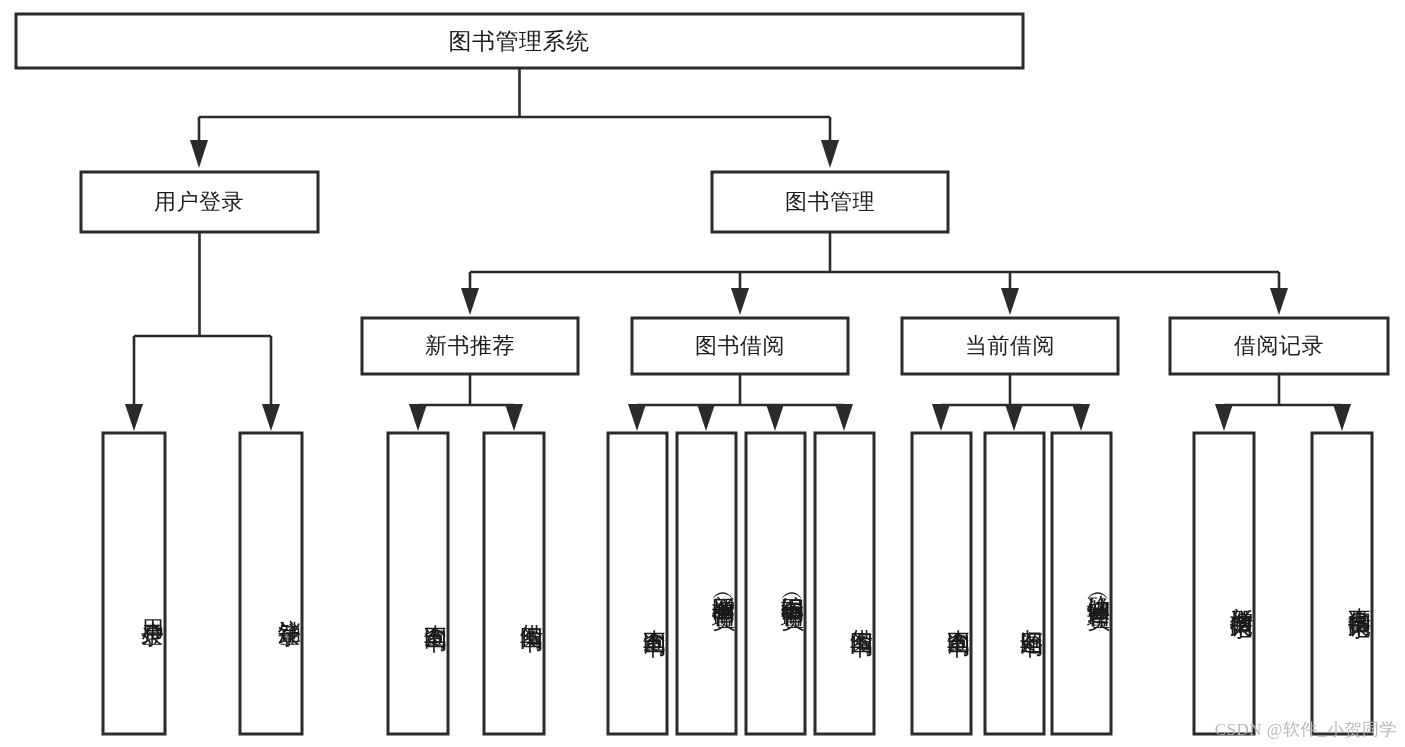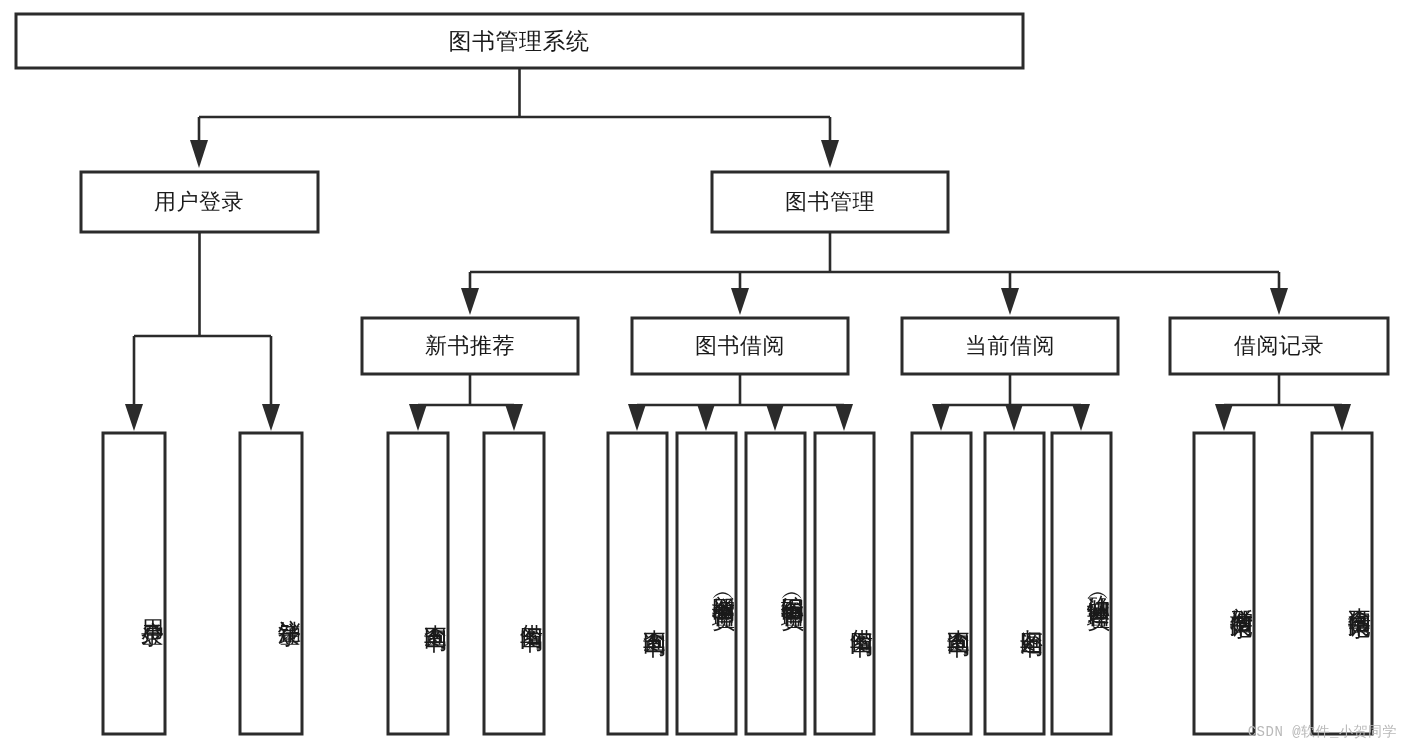--- a/index.html
+++ b/index.html
@@ -66,22 +66,22 @@
     text-align: center;
     display: flex;
     align-items: flex-start;
     justify-content: center;
     pointer-events: none;
   }
   .watermark {
     position: absolute;
     right: 8px;
     bottom: 6px;
-    font-family: Liberation Mono, monospace;
-    font-size: 14px;
+    font-family: Liberation Serif, serif;
+    font-size: 17px;
     color: #b9b9b9;
     white-space: nowrap;
     letter-spacing: 0.5px;
   }
 </style>
 </head>
 <body>
 
 <div id="diagram-root">
 

